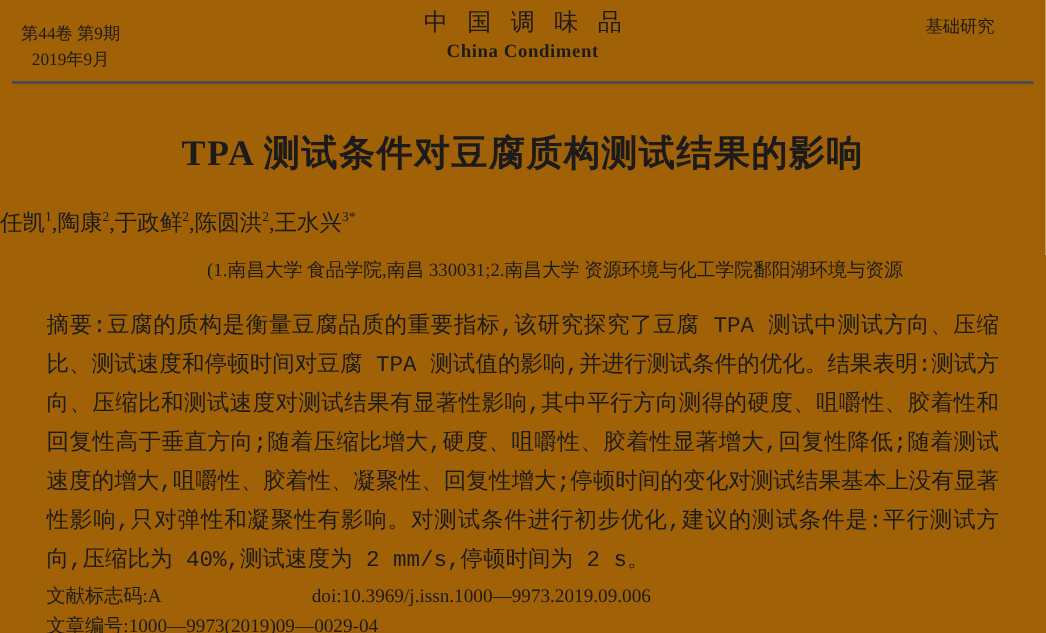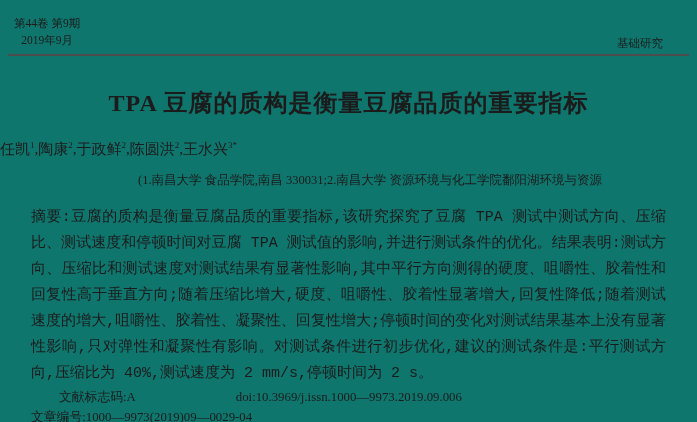--- a/index.html
+++ b/index.html
@@ -5,21 +5,21 @@
   html, body { margin: 0; padding: 0; }
   body {
     width: 697px; height: 422px;
     background: #f4f4f4;
     font-family: "Liberation Serif", "DejaVu Serif", serif;
     overflow: hidden;
   }
   .page {
     position: relative;
     width: 697px; height: 422px;
-    background: #0f766e;
+    background: #a16207;
     color: #1b1b1b;
   }
   
   .header { position: relative; height: 56px; }
   .vol-block {
     position: absolute; left: 14px; top: 15px;
     text-align: center; font-size: 11.5px; line-height: 17px;
     white-space: nowrap;
   }
   .journal-block {
@@ -28,21 +28,21 @@
   }
   .journal-cn {
     font-size: 16px; letter-spacing: 13px; text-indent: 13px;
     white-space: nowrap;
   }
   .journal-en {
     font-size: 12.5px; font-weight: bold; letter-spacing: 0.4px;
     margin-top: 1px;
   }
   .column-label {
-    position: absolute; right: 34px; top: 36px;
+    position: absolute; right: 34px; top: 10px;
     font-size: 11.5px;
   }
   .head-rule {
     position: absolute; left: 8px; right: 8px; top: 54px;
     border-top: 2px solid #4d4d4d; height: 0;
   }
   
   .title {
     margin-top: 31px;
     text-align: center;
@@ -70,42 +70,46 @@
   .keywords-line {
     margin: 0 31px;
     font-size: 12.8px; line-height: 21px;
   }
   .meta-line {
     display: flex; align-items: baseline;
     margin: 0 31px;
     font-size: 12.8px; line-height: 20px;
     white-space: nowrap;
   }
-  .meta-pair-2 { margin-left: 28px; }
+  .meta-pair-2 { }
   .meta-pair-3 { margin-left: 100px; }
   .artno-line {
     margin: 0 31px;
     font-size: 12.8px; line-height: 20px; text-decoration: underline;
   }
 </style>
 </head>
 <body>
 
 <div class="page">
 
   <div class="header">
     <div class="vol-block">
       <div>第44卷 第9期</div>
       <div>2019年9月</div>
     </div>
+    <div class="journal-block">
+      <div class="journal-cn">中国调味品</div>
+      <div class="journal-en">China Condiment</div>
+    </div>
     <div class="column-label">基础研究</div>
     <div class="head-rule"></div>
   </div>
 
-  <div class="title">TPA 豆腐的质构是衡量豆腐品质的重要指标</div>
+  <div class="title">TPA 测试条件对豆腐质构测试结果的影响</div>
 
   <div class="authors">
     <span><span>任凯</span><sup>1</sup><span>,</span></span><span><span>陶康</span><sup>2</sup><span>,</span></span><span><span>于政鲜</span><sup>2</sup><span>,</span></span><span><span>陈圆洪</span><sup>2</sup><span>,</span></span><span><span>王水兴</span><sup>3*</sup><span></span></span>
   </div>
 
   <div class="affiliations">
     <div>(1.南昌大学 食品学院,南昌  330031;2.南昌大学 资源环境与化工学院鄱阳湖环境与资源</div>
   </div>
 
   <div class="body-text">

